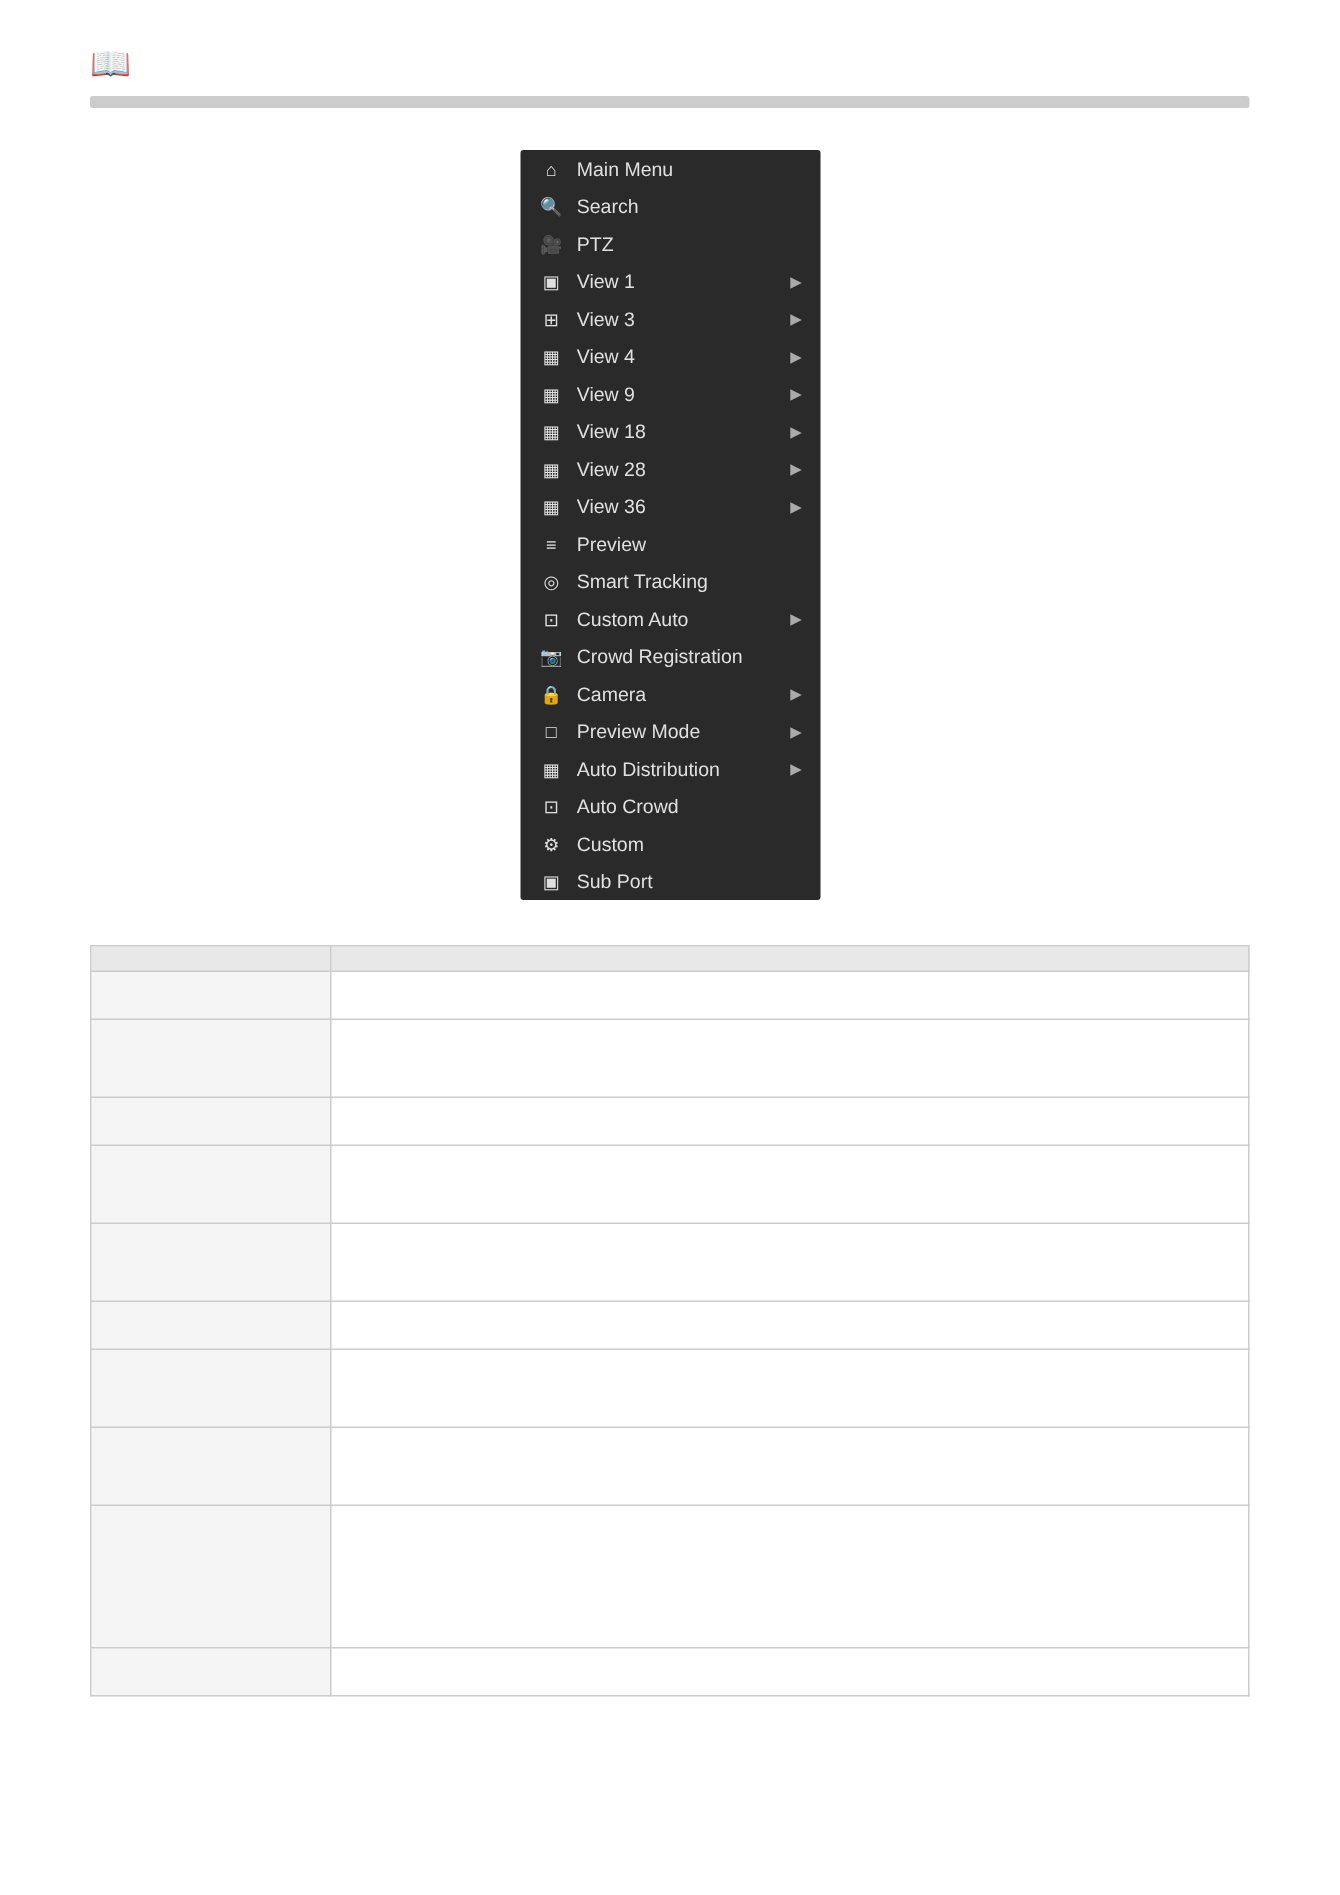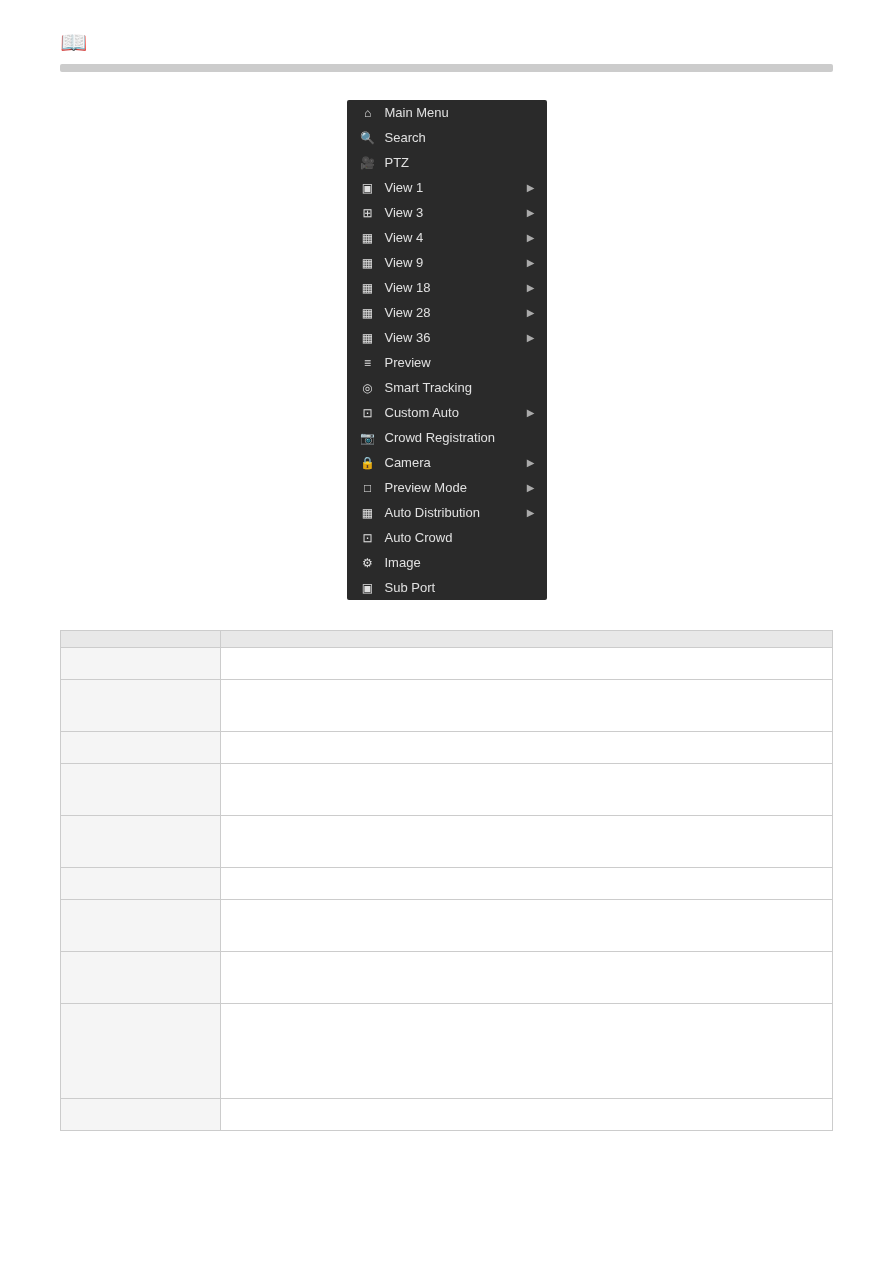--- a/index.html
+++ b/index.html
@@ -187,21 +187,21 @@
       <span class="menu-icon">▦</span>
       <span class="menu-label">Auto Distribution</span>
       <span class="menu-arrow">▶</span>
     </div>
     <div class="menu-item">
       <span class="menu-icon">⊡</span>
       <span class="menu-label">Auto Crowd</span>
     </div>
     <div class="menu-item">
       <span class="menu-icon">⚙</span>
-      <span class="menu-label">Image</span>
+      <span class="menu-label">Custom</span>
     </div>
     <div class="menu-item">
       <span class="menu-icon">▣</span>
       <span class="menu-label">Sub Port</span>
     </div>
 
   </div>
 </div>
 
 <div class="table-section">

